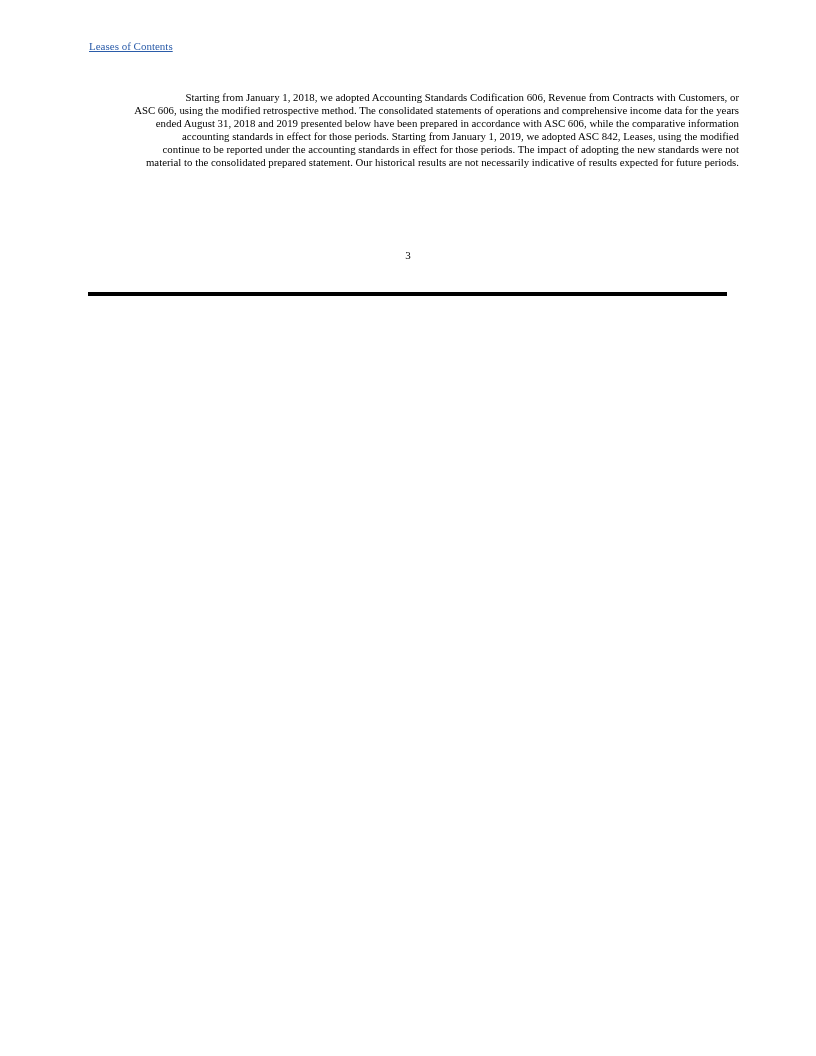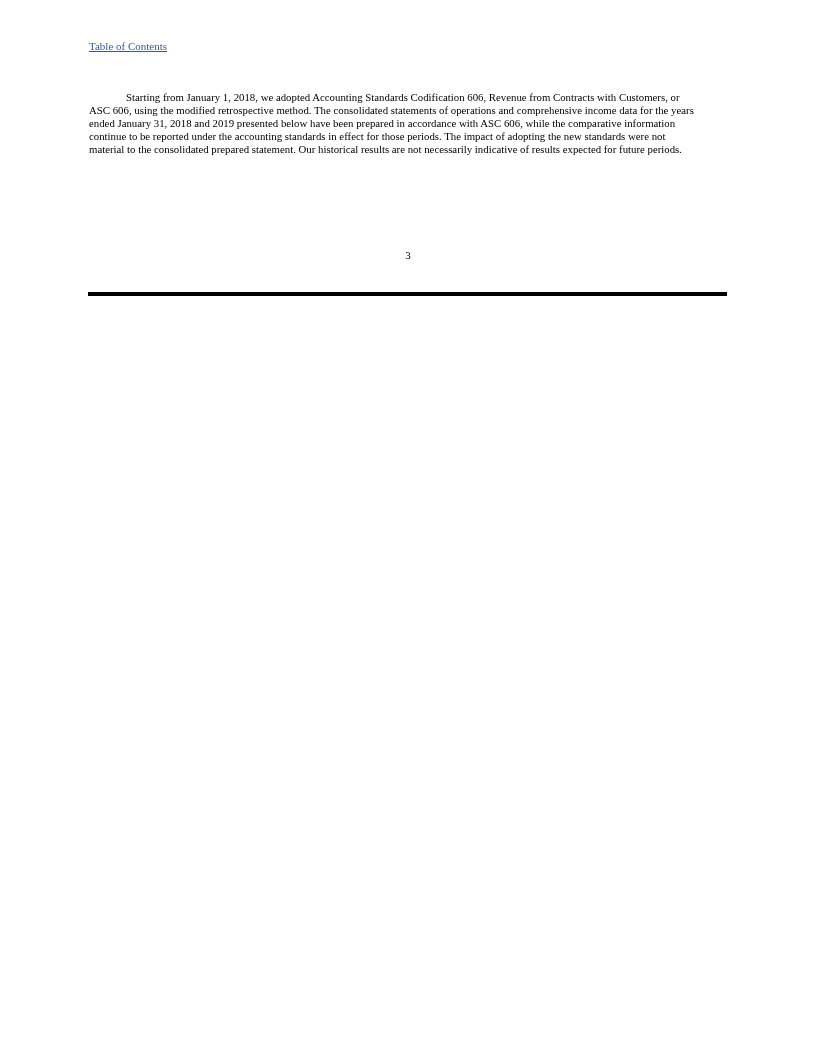--- a/index.html
+++ b/index.html
@@ -26,21 +26,21 @@
     cursor: pointer;
     white-space: nowrap;
   }
   .paragraph {
     position: absolute;
     left: 89px;
     top: 91px;
     width: 650px;
     font-size: 10.8px;
     line-height: 13px;
-    text-align: left;
+    text-align: right;
   }
   .paragraph .line {
     white-space: nowrap;
   }
   .paragraph .line.indent {
     text-indent: 37px;
   }
   .page-number {
     position: absolute;
     left: 0;
@@ -57,26 +57,27 @@
     width: 639px;
     height: 4px;
     background: #000000;
   }
 </style>
 </head>
 <body>
 
 <div>
 
-  <a class="toc-link">Table of Contents</a>
+  <a class="toc-link">Leases of Contents</a>
 
   <div class="paragraph">
     <div class="line indent">Starting from January 1, 2018, we adopted Accounting Standards Codification 606, Revenue from Contracts with Customers, or</div>
     <div class="line">ASC 606, using the modified retrospective method. The consolidated statements of operations and comprehensive income data for the years</div>
-    <div class="line">ended January 31, 2018 and 2019 presented below have been prepared in accordance with ASC 606, while the comparative information</div>
+    <div class="line">ended August 31, 2018 and 2019 presented below have been prepared in accordance with ASC 606, while the comparative information</div>
+    <div class="line">accounting standards in effect for those periods. Starting from January 1, 2019, we adopted ASC 842, Leases, using the modified</div>
     <div class="line">continue to be reported under the accounting standards in effect for those periods. The impact of adopting the new standards were not</div>
     <div class="line">material to the consolidated prepared statement. Our historical results are not necessarily indicative of results expected for future periods.</div>
   </div>
 
   <div class="page-number">3</div>
 
   <div class="rule"></div>
 
 </div>
 

